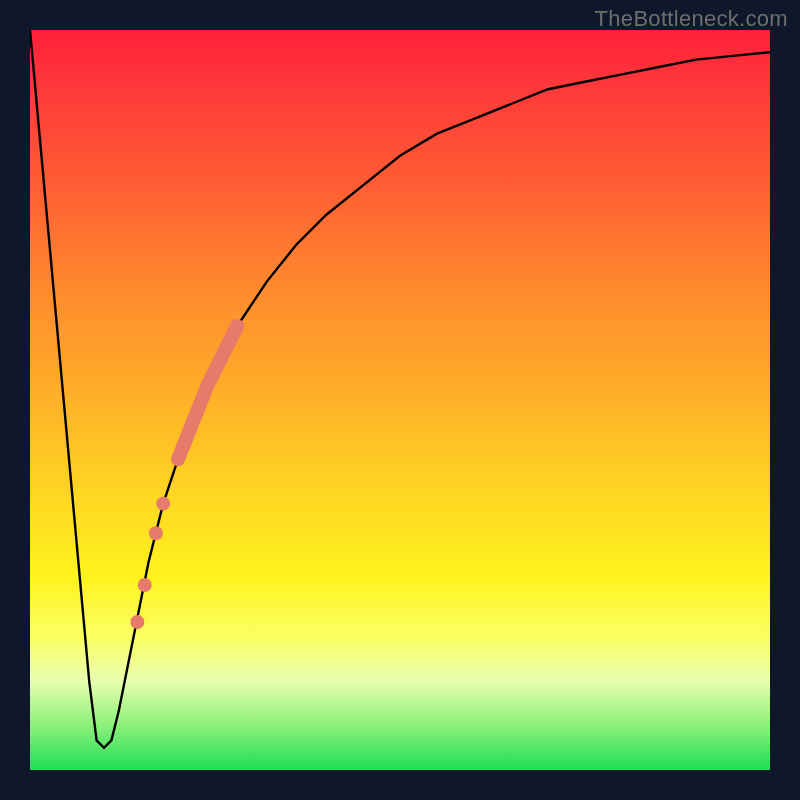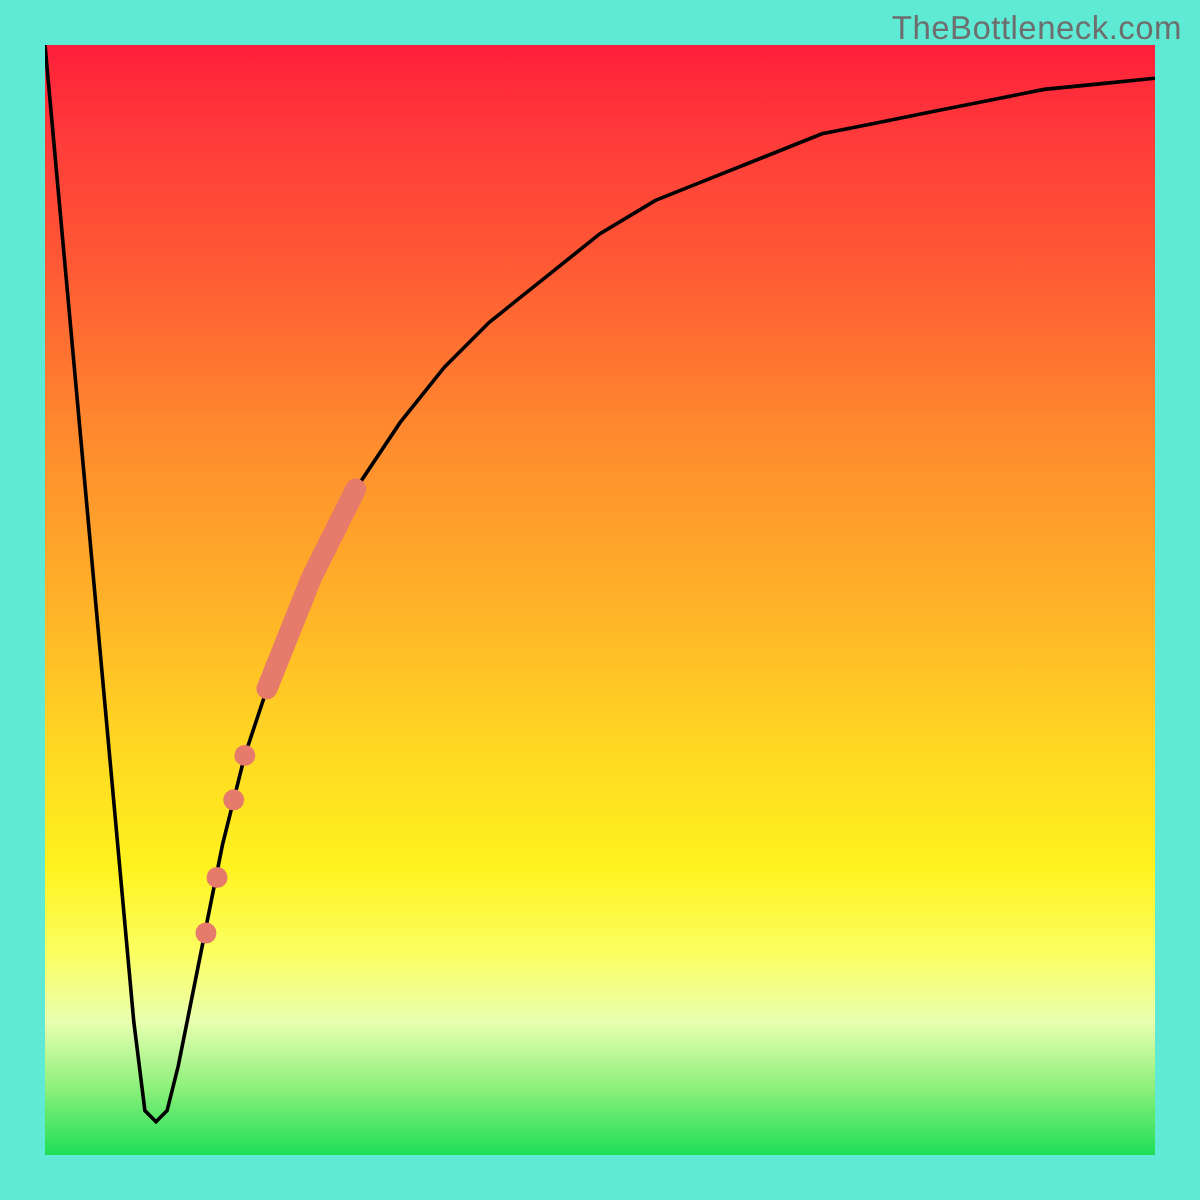--- a/index.html
+++ b/index.html
@@ -8,21 +8,21 @@
     width: 800px;
     height: 800px;
     overflow: hidden;
     background: #000;
     font-family: Arial, Helvetica, sans-serif;
   }
   .frame {
     position: relative;
     width: 800px;
     height: 800px;
-    background: #5eead4;
+    background: #0f172a;
     text-align: center;
   }
   .plot {
     position: absolute;
     left: 30px;
     top: 30px;
     width: 740px;
     height: 740px;
     
     background: linear-gradient(to bottom,

